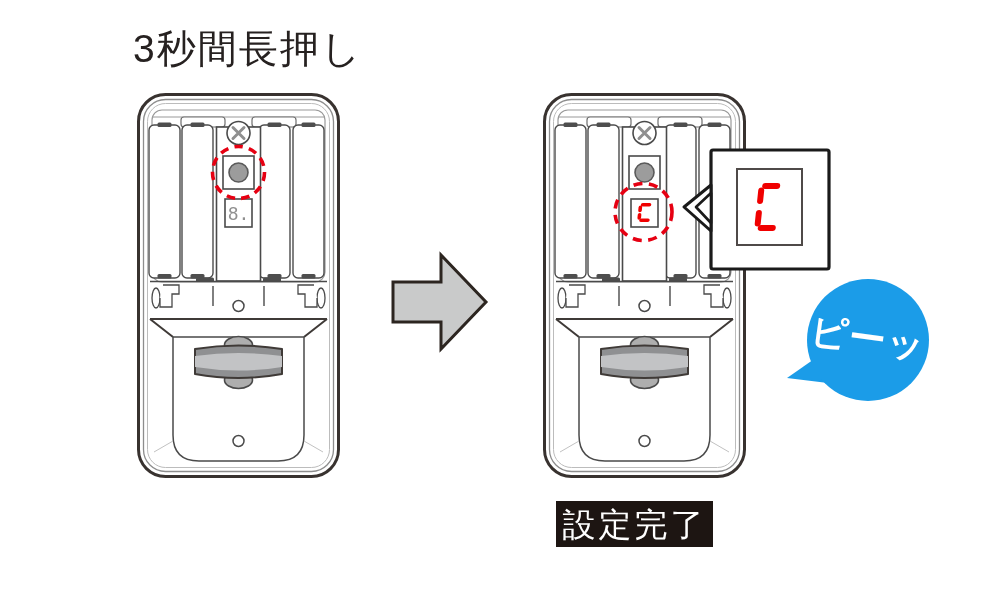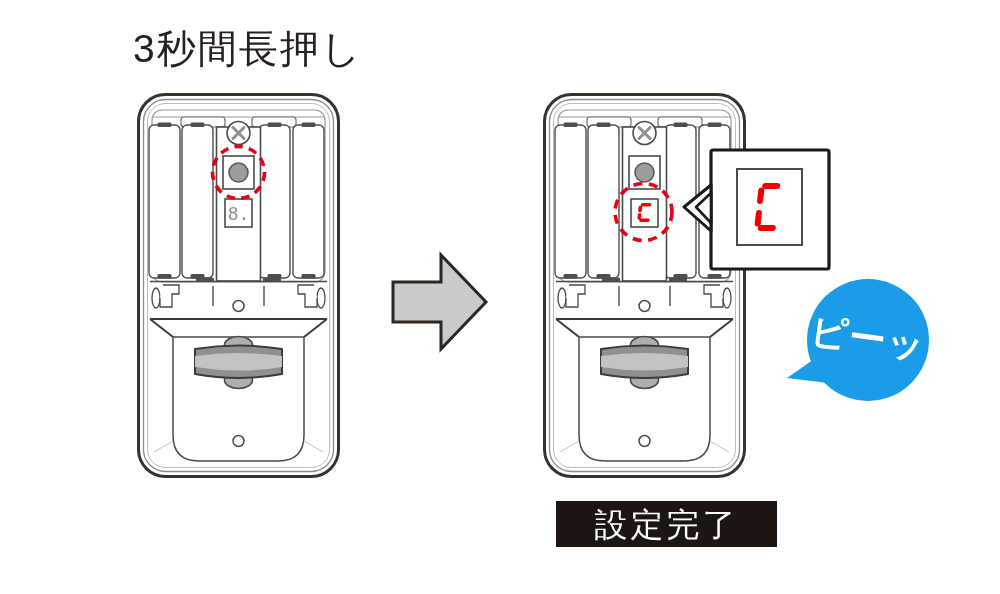--- a/index.html
+++ b/index.html
@@ -6,21 +6,21 @@
   body{
     width:1000px;height:594px;background:#ffffff;position:relative;overflow:hidden;
     font-family:"Liberation Sans","DejaVu Sans",sans-serif;
   }
   .stage{position:absolute;inset:0;padding-left:36px;}
   .abs{position:absolute;}
   .step-title{
     left:133px;top:22px;font-size:39px;letter-spacing:2px;color:#262120;font-weight:500;
   }
   .status-label{
-    left:556px;top:501px;width:221px;height:46px;background:#1d1512;color:#ffffff;
+    left:556px;top:501px;width:157px;height:46px;background:#1d1512;color:#ffffff;
     font-size:33px;letter-spacing:3px;text-align:center;line-height:47px;font-weight:500;
   }
   svg{display:block;}
   .seg{fill:#f00000;}
   text.bubble-text{
     font-size:37px;font-weight:bold;fill:#ffffff;letter-spacing:1px;
     font-family:"Liberation Sans","DejaVu Sans",sans-serif;
   }
   text.lcd-gray{
     font-size:18px;fill:#909090;font-family:"DejaVu Sans Mono","Liberation Mono",monospace;

